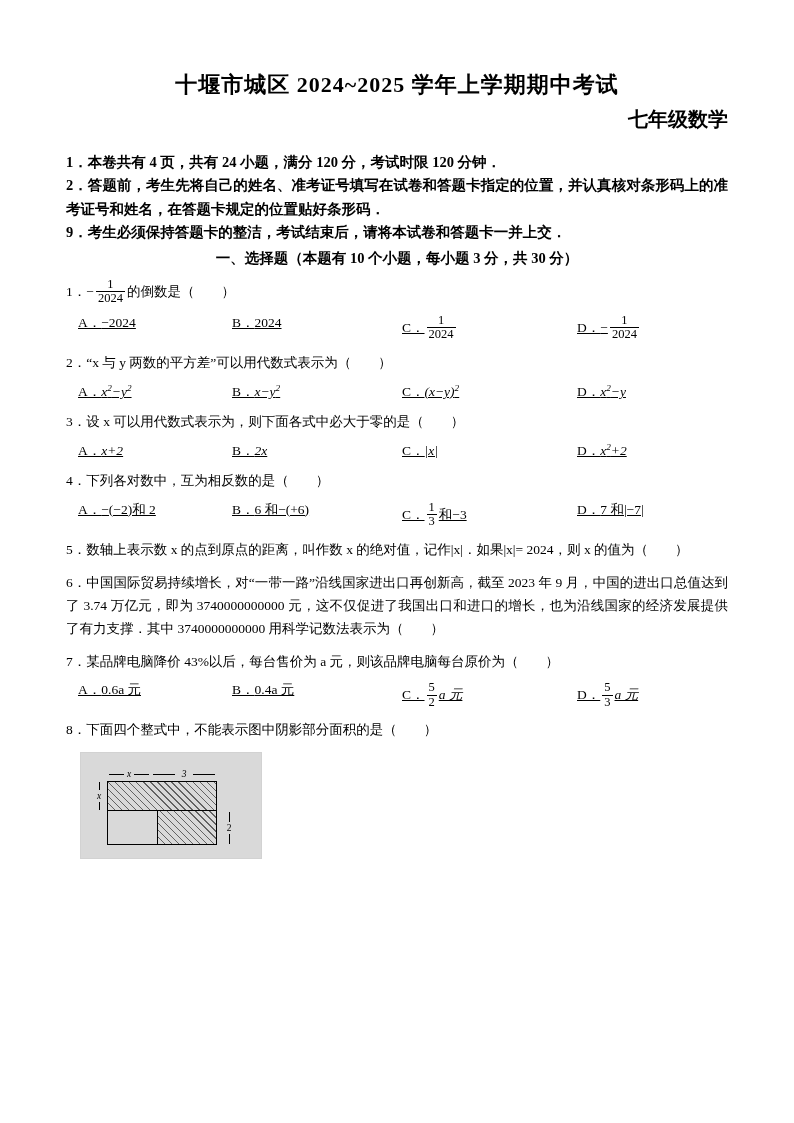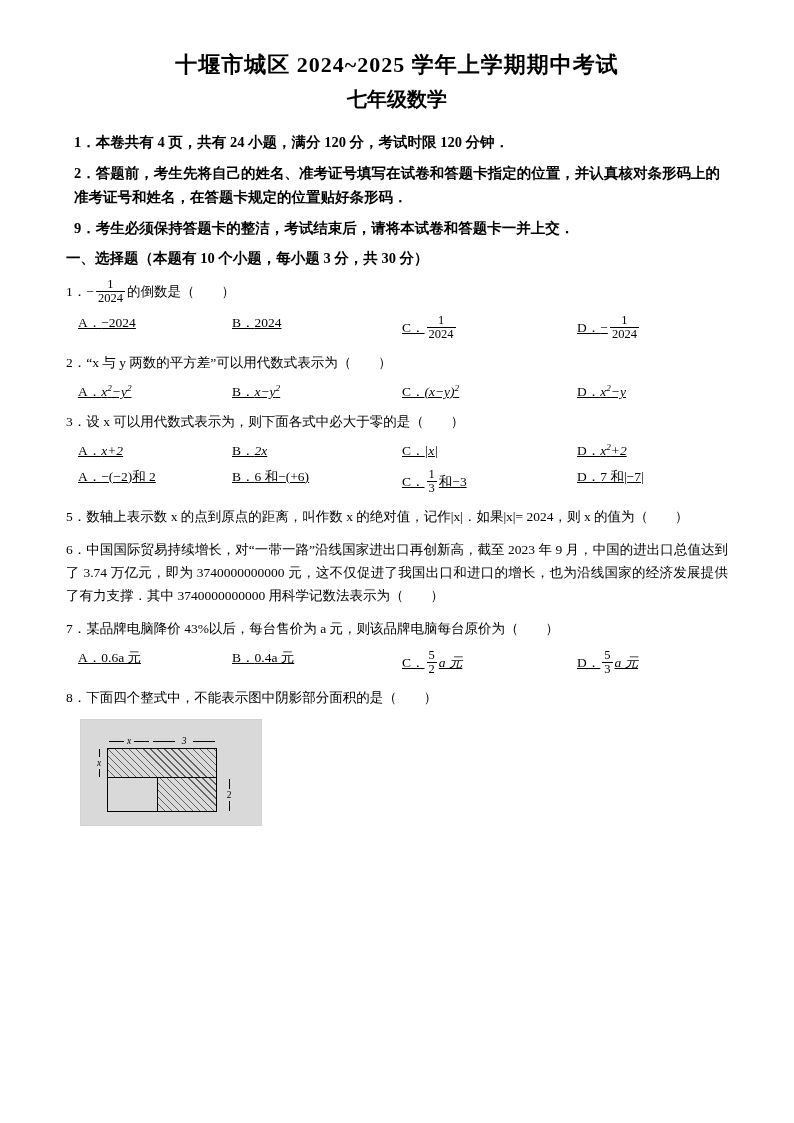--- a/index.html
+++ b/index.html
@@ -12,52 +12,53 @@
     height: 1123px;
     font-family: "Liberation Serif", "DejaVu Serif", serif;
     color: #000000;
     position: relative;
     overflow: hidden;
   }
   .page {
     box-sizing: border-box;
     width: 794px;
     height: 1123px;
-    padding: 40px 66px 0 66px;
+    padding: 60px 66px 0 66px;
   }
   .title {
     text-align: center;
     font-size: 22px;
     font-weight: bold;
     letter-spacing: 1px;
     margin: 10px 0 6px 0;
     font-family: "Liberation Serif", "DejaVu Serif", serif;
   }
   .subtitle {
-    text-align: center;
+    text-align: right;
     font-size: 20px;
     font-weight: bold;
     margin: 0 0 18px 0;
   }
   .notice-head {
     font-size: 14.5px;
     font-weight: bold;
     margin: 0 0 4px 0;
   }
   .notice-item {
     font-size: 14.5px;
     font-weight: bold;
     line-height: 1.62;
-    margin: 8px;
+    margin: 0;
     text-align: justify;
   }
   .section-head {
     font-size: 14.5px;
     font-weight: bold;
     margin: 4px 0 2px 0;
+    text-align: center;
   }
   .q {
     font-size: 13.5px;
     line-height: 1.7;
     margin: 10px 0 0 0;
     text-align: justify;
   }
   .q-body {
     margin: 0;
   }
@@ -263,20 +264,23 @@
   <div class="q">
     <span>3．</span><span>设 x 可以用代数式表示为，则下面各式中必大于零的是（　　）</span>
   </div>
   <div class="opts">
     <span class="opt w1"><span>A．</span><span class="ital">x+2</span></span>
     <span class="opt w2"><span>B．</span><span class="ital">2x</span></span>
     <span class="opt w3"><span>C．</span><span class="ital">|x|</span></span>
     <span class="opt w4"><span>D．</span><span class="ital">x<sup>2</sup>+2</span></span>
   </div>
 
+  <div class="q">
+    <span>4．</span><span>下列各对数中，互为相反数的是（　　）</span>
+  </div>
   <div class="opts">
     <span class="opt w1"><span>A．</span><span>−(−2)和 2</span></span>
     <span class="opt w2"><span>B．</span><span>6 和−(+6)</span></span>
     <span class="opt w3"><span>C．</span><span class="frac"><span class="num">1</span><span class="den">3</span></span><span>和−3</span></span>
     <span class="opt w4"><span>D．</span><span>7 和|−7|</span></span>
   </div>
 
   <div class="q">
     <span>5．</span><span>数轴上表示数 x 的点到原点的距离，叫作数 x 的绝对值，记作|x|．如果|x|= 2024，则 x 的值为（　　）</span>
   </div>

